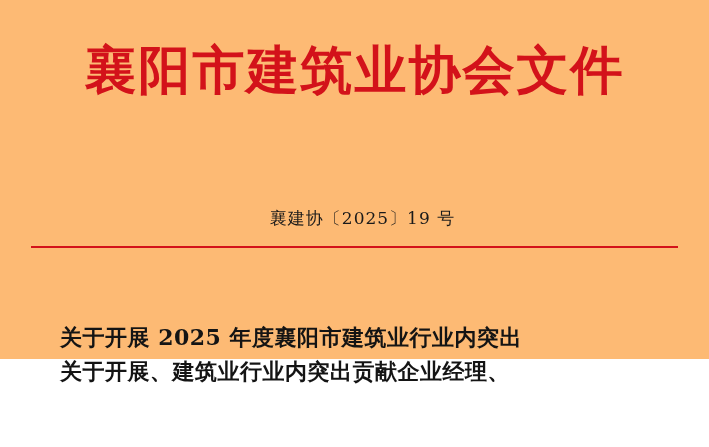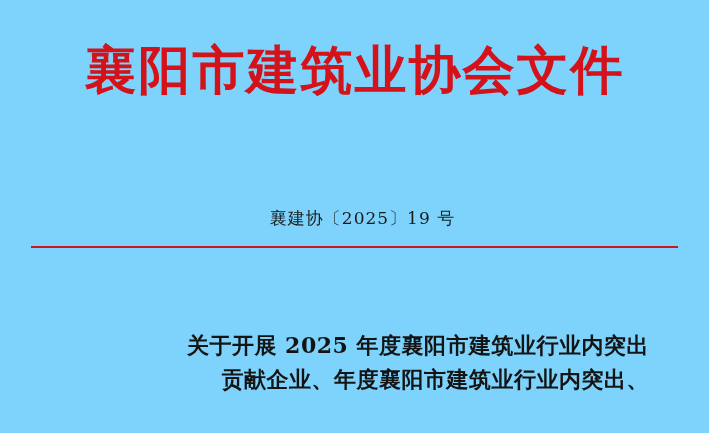--- a/index.html
+++ b/index.html
@@ -9,22 +9,22 @@
   body {
     width: 709px;
     height: 447px;
     background: #ffffff;
     font-family: "Liberation Serif", serif;
     overflow: hidden;
   }
   .page {
     position: relative;
     width: 709px;
-    height: 433px;
-    background: #7dd3fc;
+    height: 359px;
+    background: #fdba74;
     box-sizing: border-box;
   }
   .masthead {
     position: absolute;
     top: 40px;
     left: 0;
     width: 709px;
     text-align: center;
   }
   .masthead-title {
@@ -50,24 +50,24 @@
   .red-rule {
     position: absolute;
     top: 246px;
     left: 31px;
     width: 647px;
     height: 2px;
     background: #d3121a;
   }
   .doc-title {
     position: absolute;
-    top: 328px;
+    top: 320px;
     left: 60px;
     width: 589px;
-    text-align: right;
+    text-align: left;
     color: #141414;
     font-family: "DejaVu Serif", serif;
     font-weight: bold;
     font-size: 22px;
     line-height: 1.55;
     letter-spacing: 0.5px;
   }
   .doc-title .line {
     display: block;
     white-space: nowrap;
@@ -81,16 +81,16 @@
   <div class="masthead">
     <div class="masthead-title">襄阳市建筑业协会文件</div>
   </div>
 
   <div class="doc-number">襄建协〔2025〕19 号</div>
 
   <div class="red-rule"></div>
 
   <div class="doc-title">
     <span class="line">关于开展 2025 年度襄阳市建筑业行业内突出</span>
-    <span class="line">贡献企业、年度襄阳市建筑业行业内突出、</span>
+    <span class="line">关于开展、建筑业行业内突出贡献企业经理、</span>
   </div>
 
 </div>
 
 </body></html>

